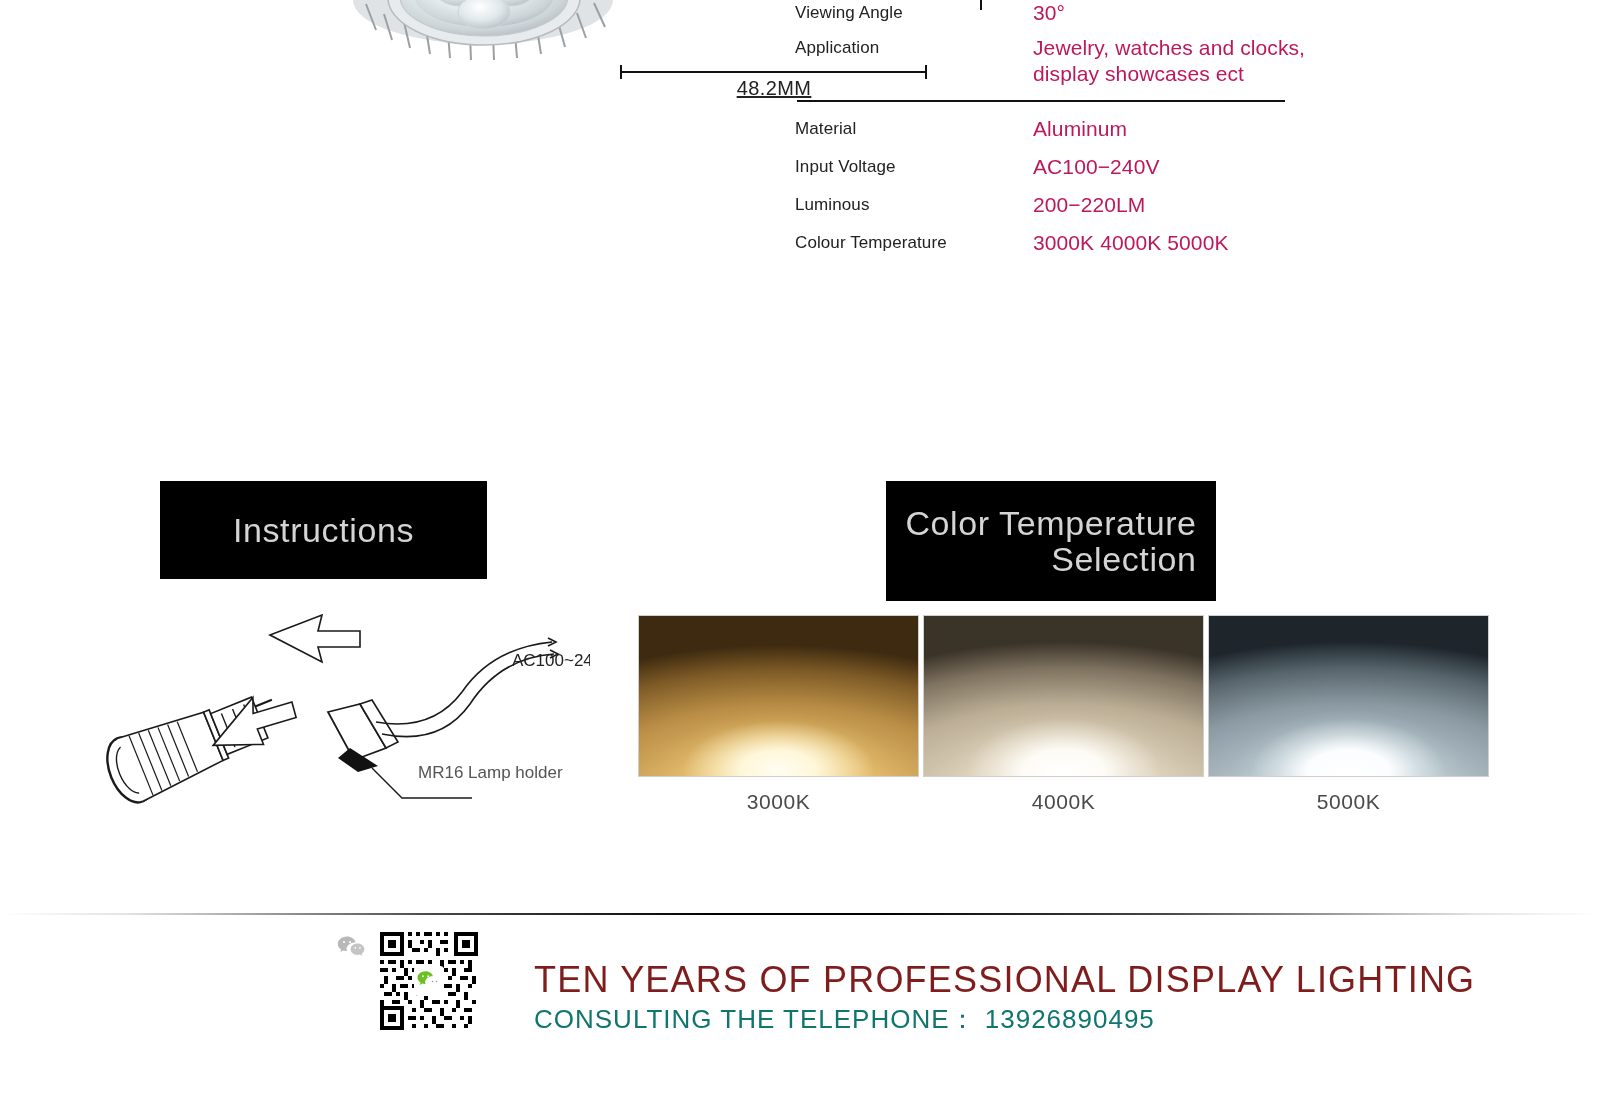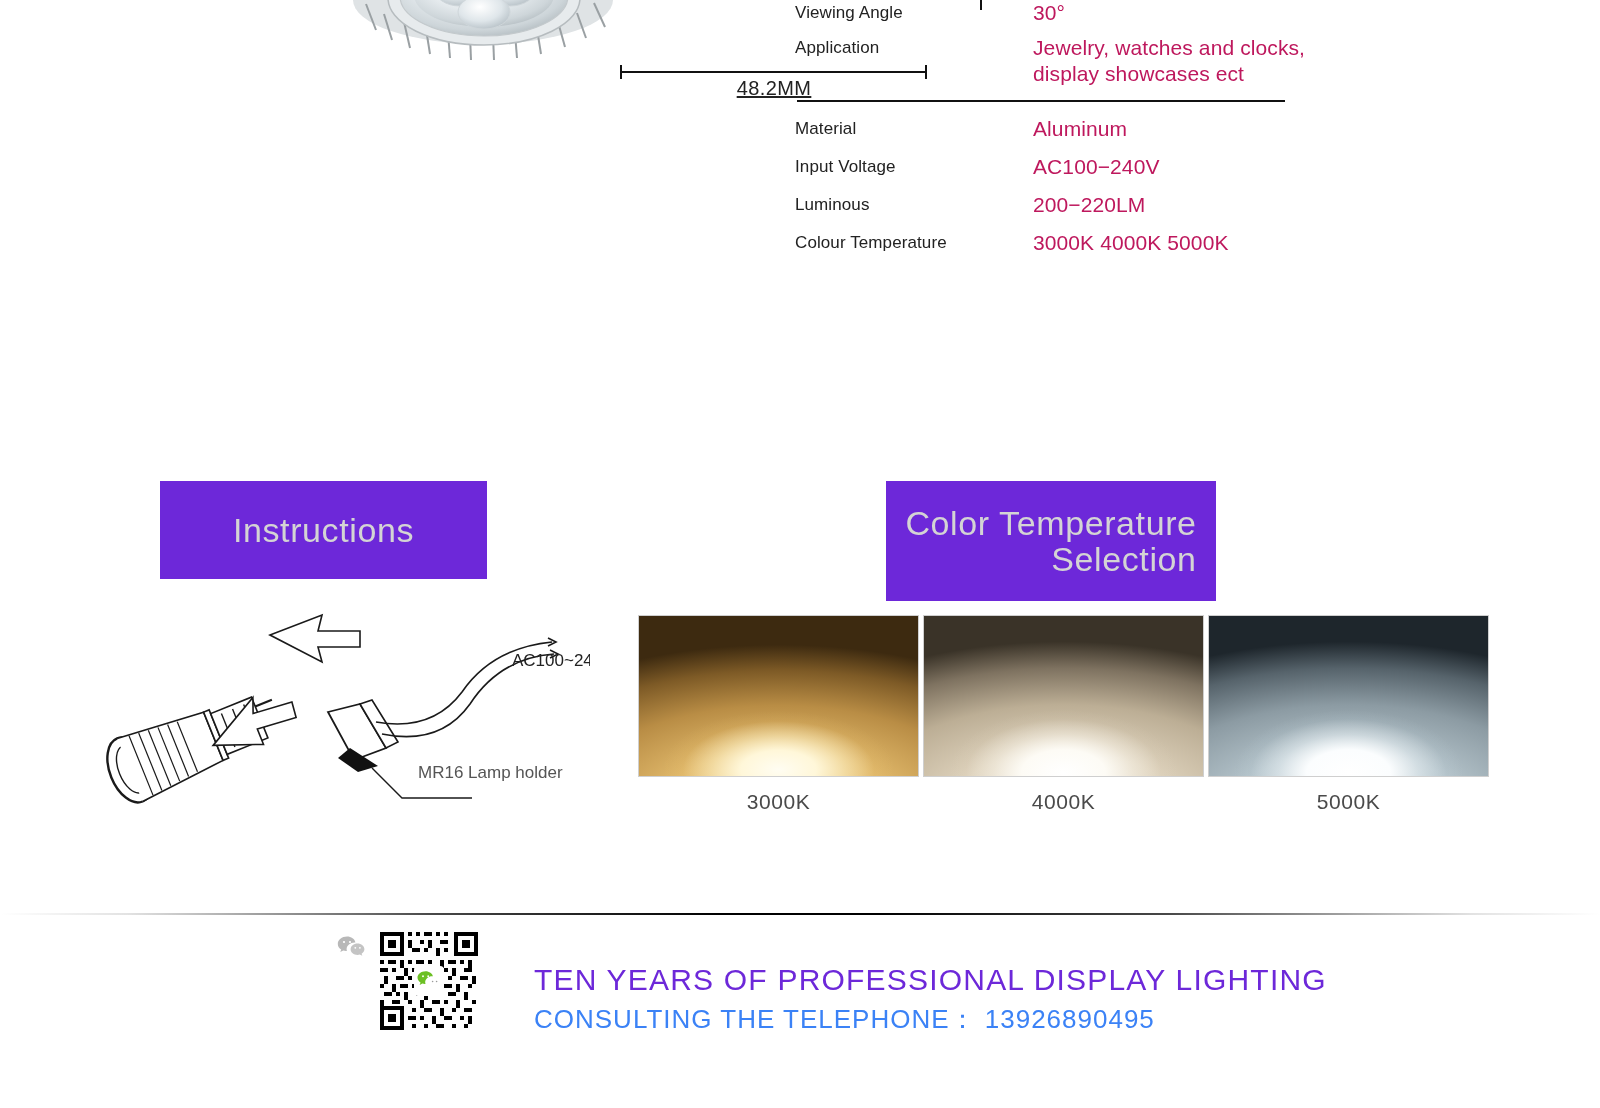--- a/index.html
+++ b/index.html
@@ -117,21 +117,21 @@
     left: 16px;
     top: 0px;
     width: 2px;
     height: 160px;
     background: #111;
   }
 
   
   .banner {
     position: absolute;
-    background: #6d28d9;
+    background: #000000;
     display: flex;
     align-items: center;
     justify-content: center;
     text-align: center;
   }
   .banner-text {
     color: #d4d4d4;
     font-size: 34px;
     font-weight: 300;
     line-height: 36px;
@@ -254,31 +254,31 @@
     align-items: center;
     justify-content: center;
   }
   .footer-lines {
     position: absolute;
     left: 198px;
     top: 30px;
     width: 880px;
   }
   .footer-line-1 {
-    font-size: 30px;
+    font-size: 36px;
     font-weight: 300;
-    color: #6d28d9;
+    color: #7f1d1d;
     letter-spacing: 1.2px;
     line-height: 40px;
     white-space: nowrap;
   }
   .footer-line-2 {
     font-size: 26px;
     font-weight: 300;
-    color: #3b82f6;
+    color: #0f766e;
     letter-spacing: 1px;
     line-height: 38px;
     white-space: nowrap;
   }
 </style>
 </head>
 <body>
 
 <div class="product-area">
   <svg class="bulb-photo" viewBox="0 0 330 290">

